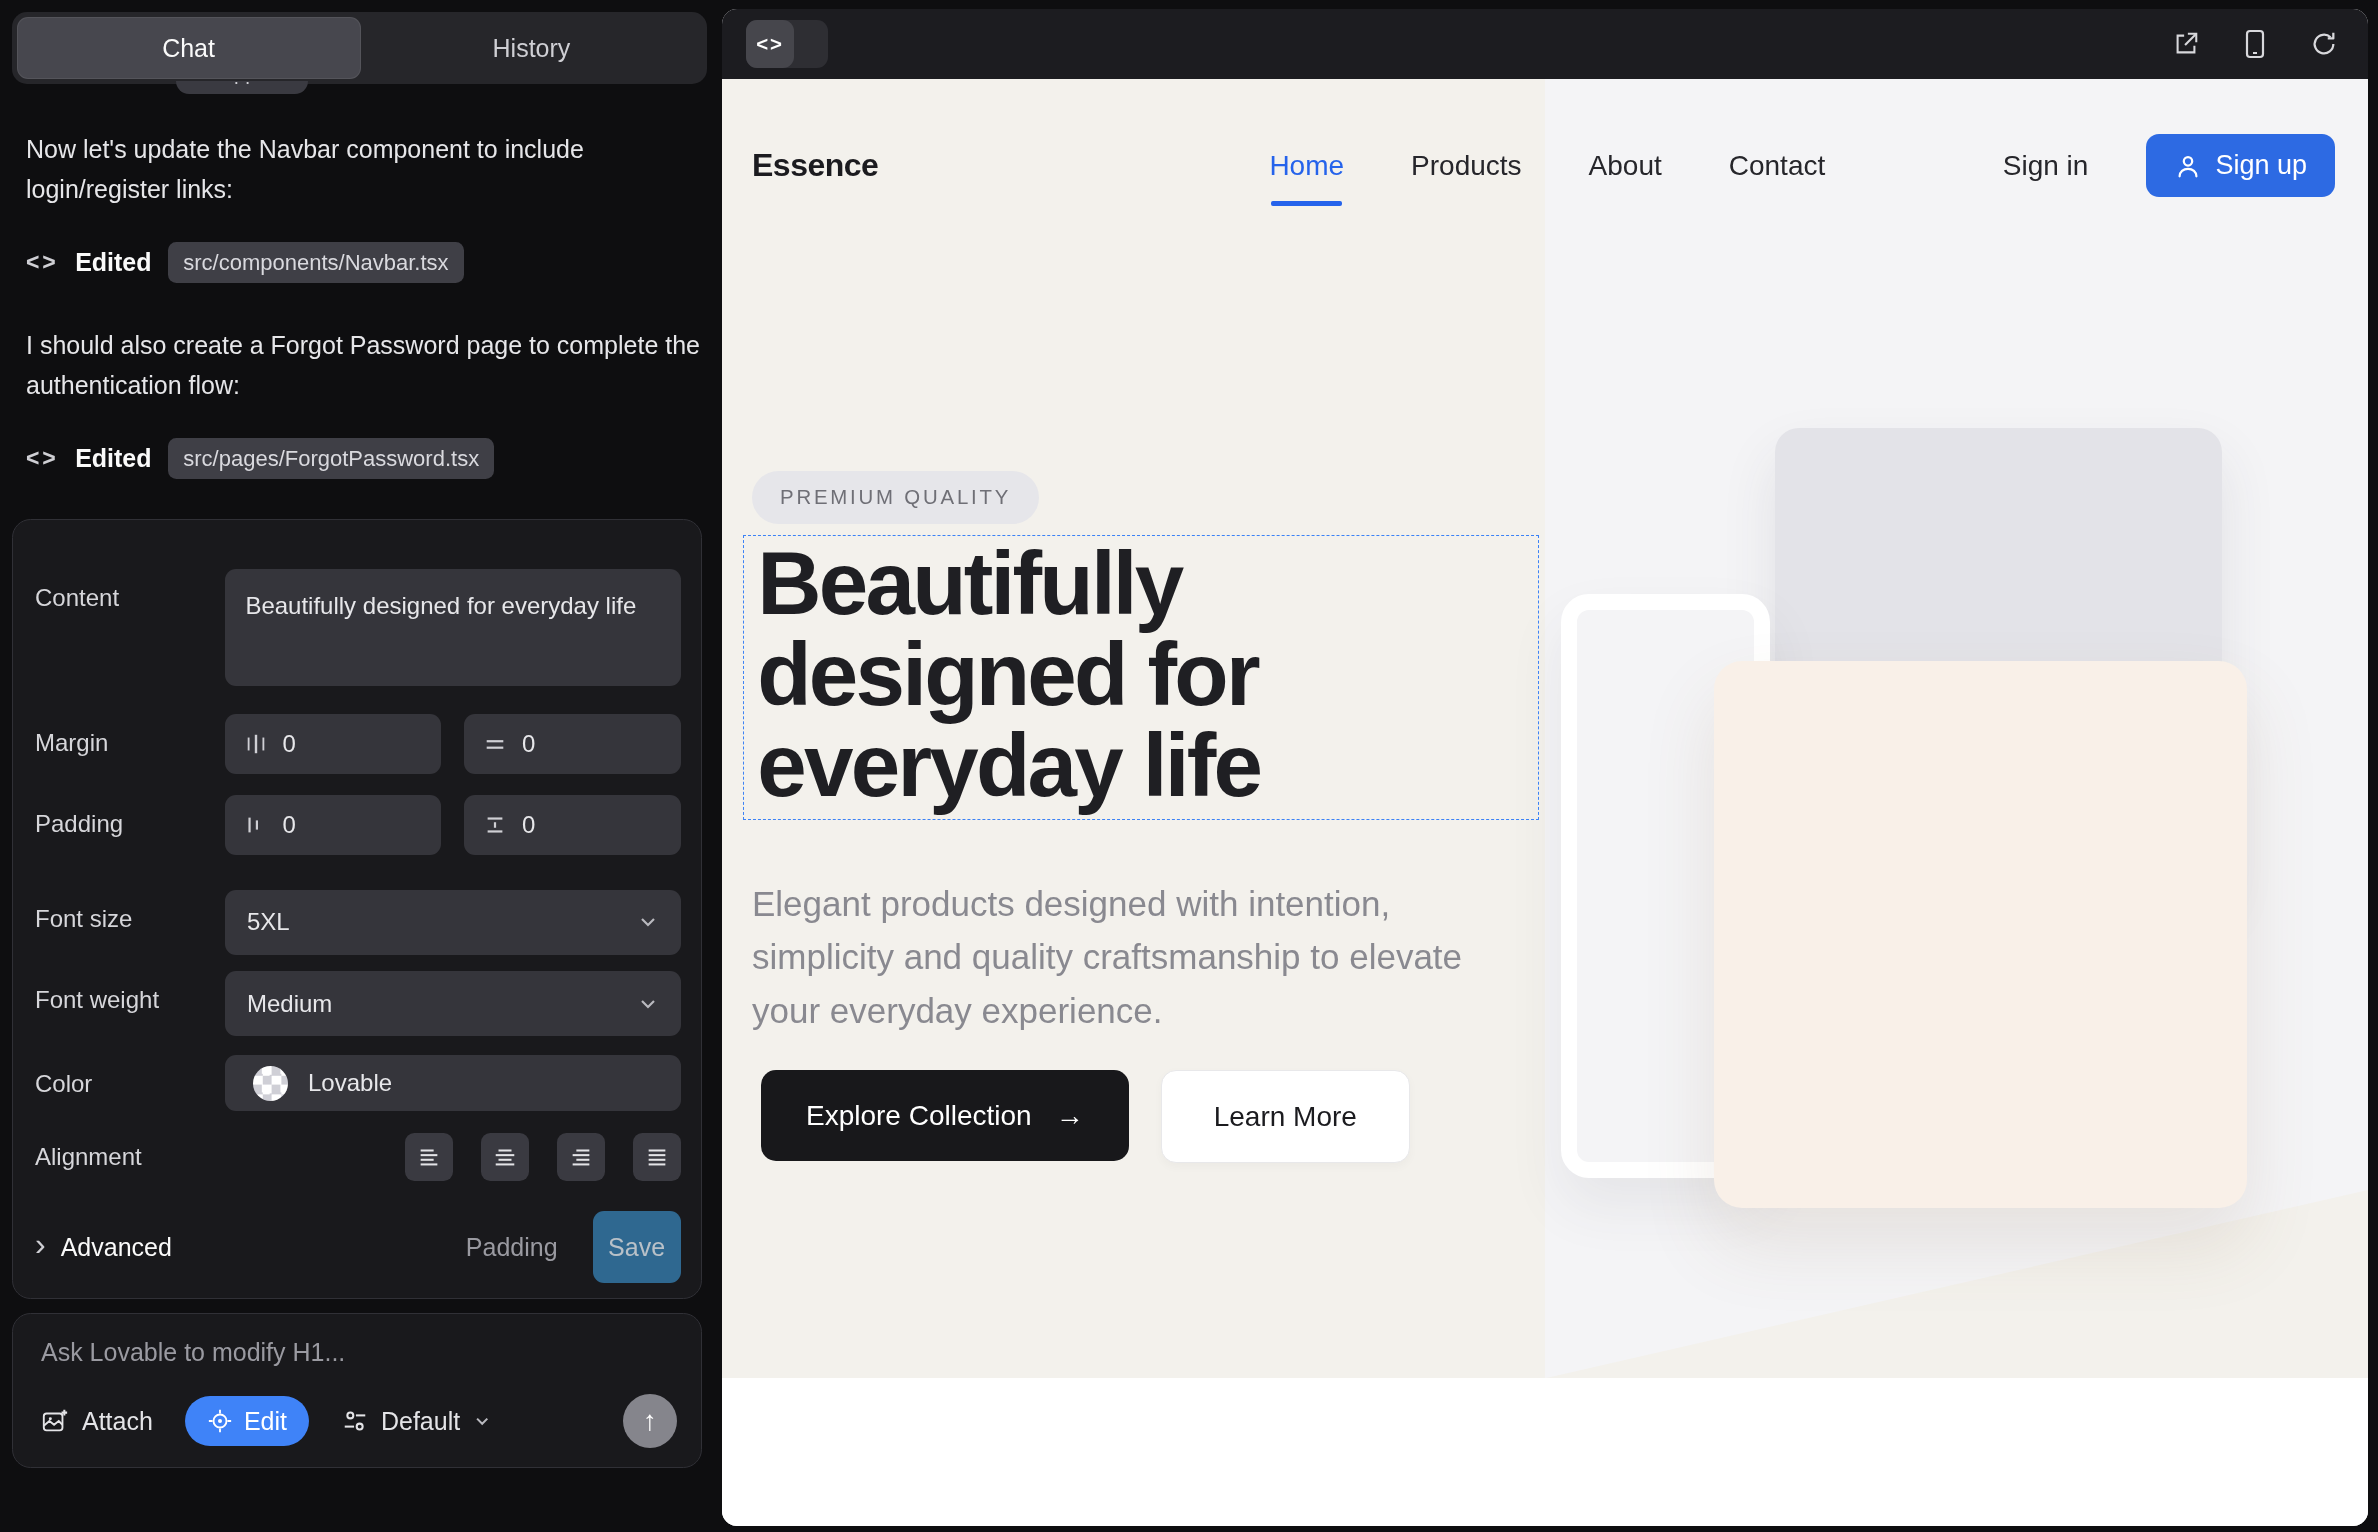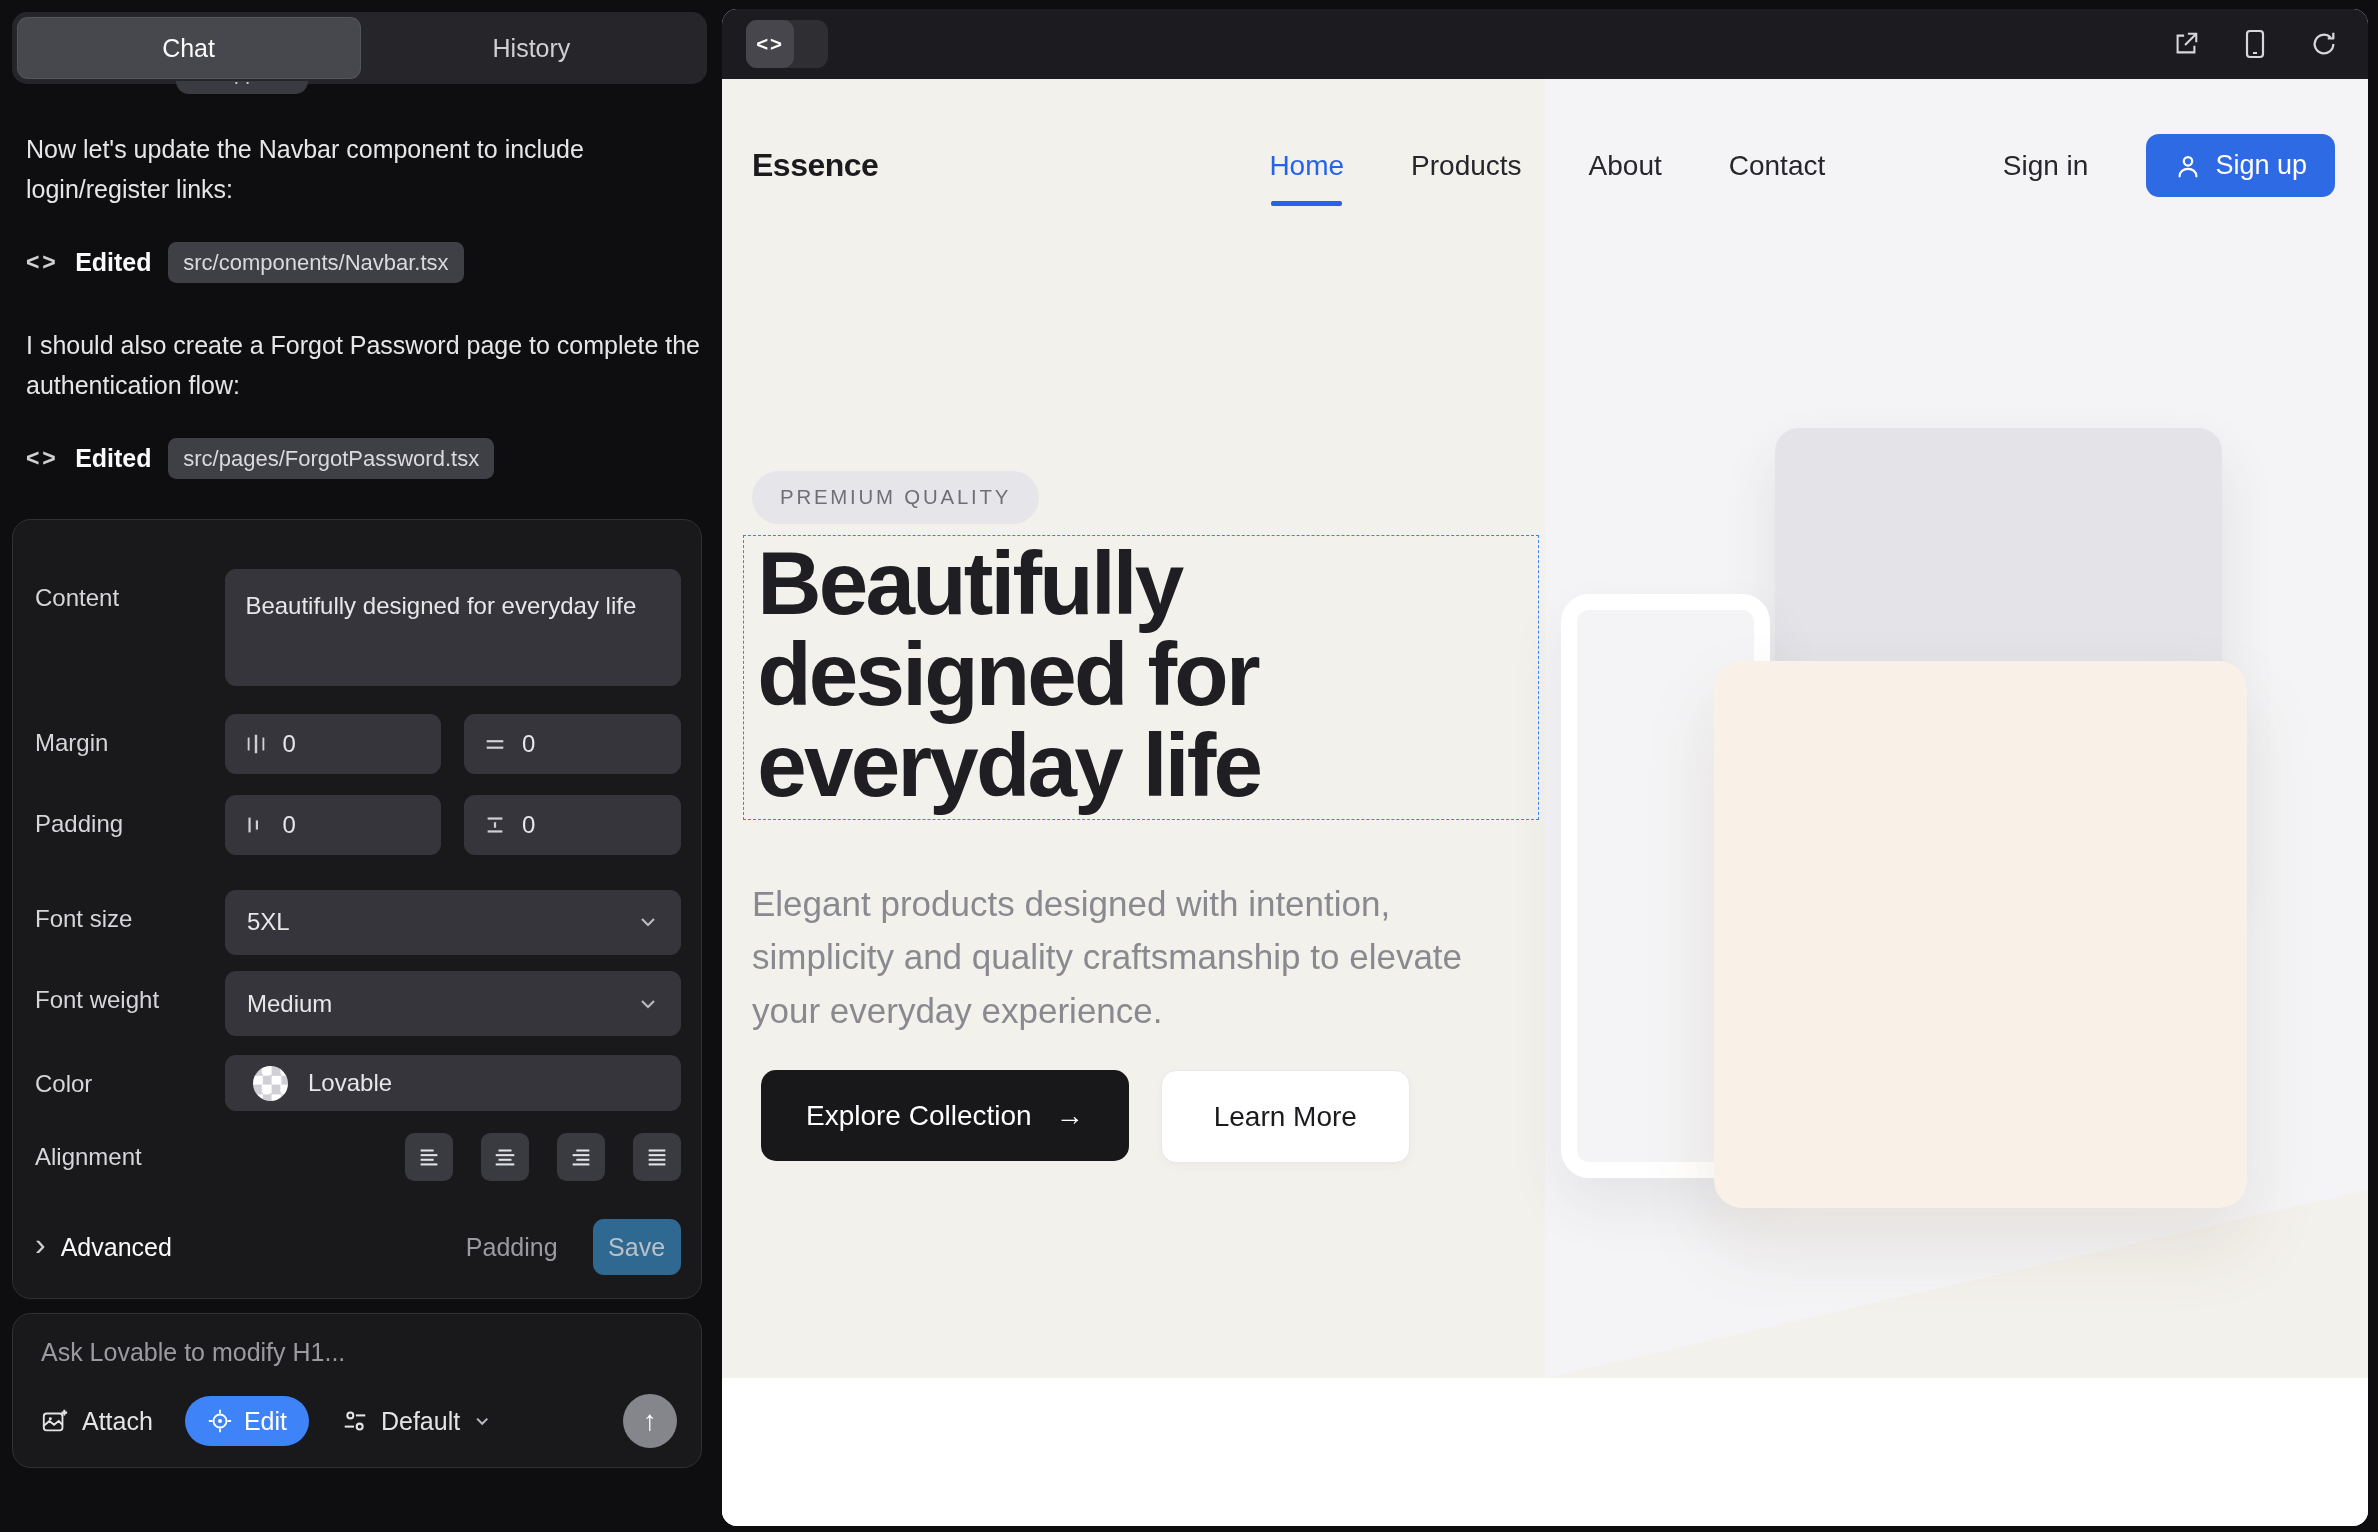--- a/index.html
+++ b/index.html
@@ -37,21 +37,21 @@
   .select-field { width:100%; height:65px; justify-content:flex-start; padding:0 22px; position:relative; }
   .select-field .chev { position:absolute; right:20.4px; }
   .swatch { width:35px; height:35px; border-radius:50%; margin:0 20.4px 0 5.6px;
     background:repeating-conic-gradient(#ffffff 0% 25%, #cfcfd6 0% 50%); background-size:18.6px 18.6px; }
   .align-group { display:flex; gap:28px; justify-content:flex-end; flex:1; }
   .align-btn { width:48px; height:48px; background:#3a3a41; border:none; border-radius:9.3px; display:flex; align-items:center; justify-content:center; cursor:pointer; }
   .ed-footer { display:flex; align-items:center; margin-top:37px; height:58px; }
   .advanced { display:flex; align-items:center; gap:15px; color:#fafafa; font-size:25px; cursor:pointer; }
   .advanced .chev-r { font-size:32px; color:#cfcfd4; line-height:1; transform:translateY(-2.8px); }
   .discard-btn { margin-left:auto; background:none; border:none; color:#9a9aa1; font-size:25px; cursor:pointer; margin-right:35px; }
-  .save-btn { width:88px; height:56px; background:#2f6890; color:#b9c1c8; border:none; border-radius:11px; font-size:25px; cursor:pointer; }
+  .save-btn { width:88px; height:72px; background:#2f6890; color:#b9c1c8; border:none; border-radius:11px; font-size:25px; cursor:pointer; }
 
   
   .prompt-card { margin-top:14px; width:690px; height:155px; background:#19191c; border:1.4px solid #303036; border-radius:18.6px; padding:24px 24px 20.4px 28px; position:relative; }
   .prompt-placeholder { color:#9a9aa1; font-size:25px; }
   .prompt-row { position:absolute; left:28px; right:24px; bottom:18.6px; display:flex; align-items:center; gap:32px; }
   .attach { display:flex; align-items:center; gap:13px; color:#e4e4e7; font-size:25px; cursor:pointer; }
   .edit-pill { display:flex; align-items:center; gap:11px; background:#3f83f8; border:none; border-radius:927px; color:#fff; font-size:25px; height:50px; padding:14px 22px; cursor:pointer; }
   .mode { display:flex; align-items:center; gap:12px; color:#e4e4e7; font-size:25px; cursor:pointer; }
   .send-btn { margin-left:auto; width:54px; height:54px; border-radius:50%; background:#85858c; border:none; color:#fff; font-size:28px; cursor:pointer; display:flex; align-items:center; justify-content:center; }
 

